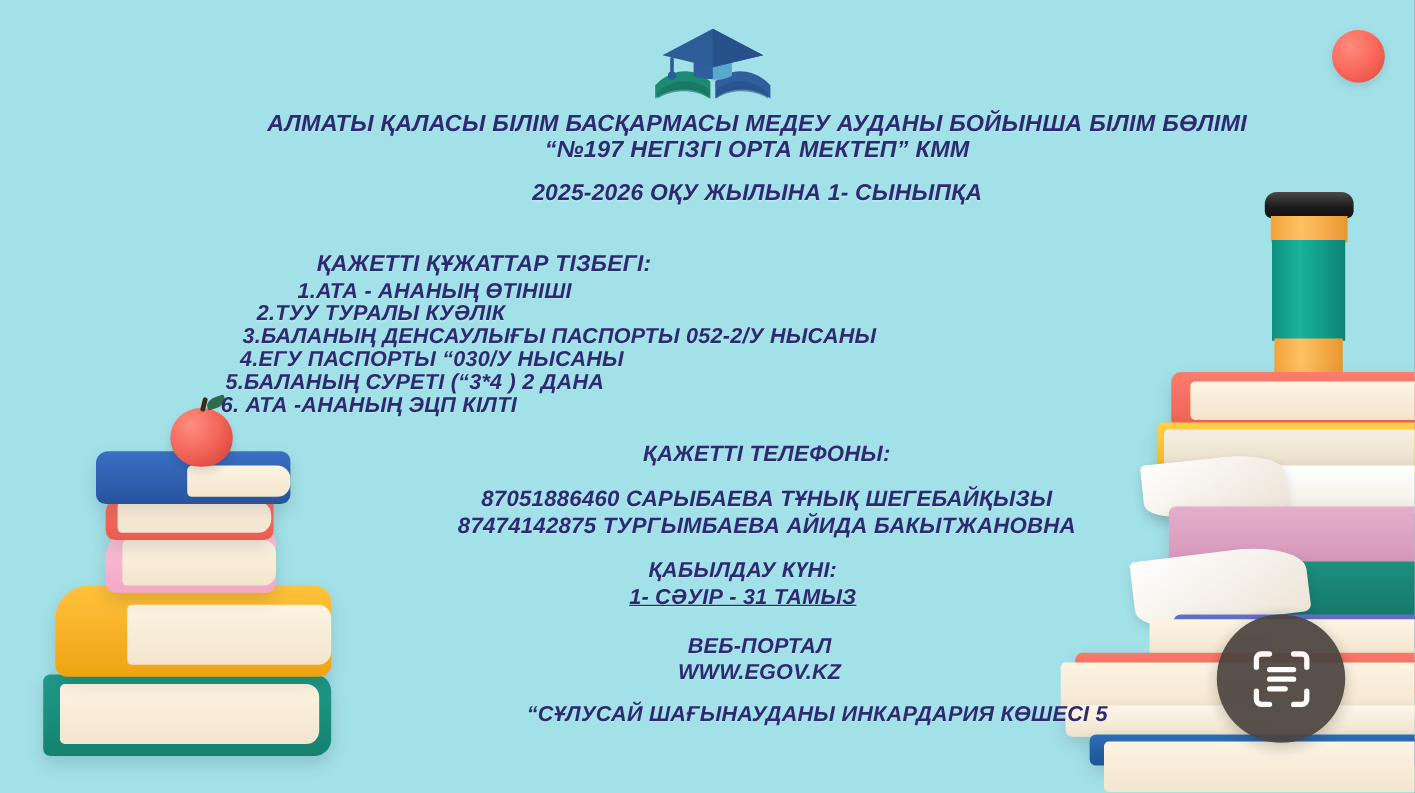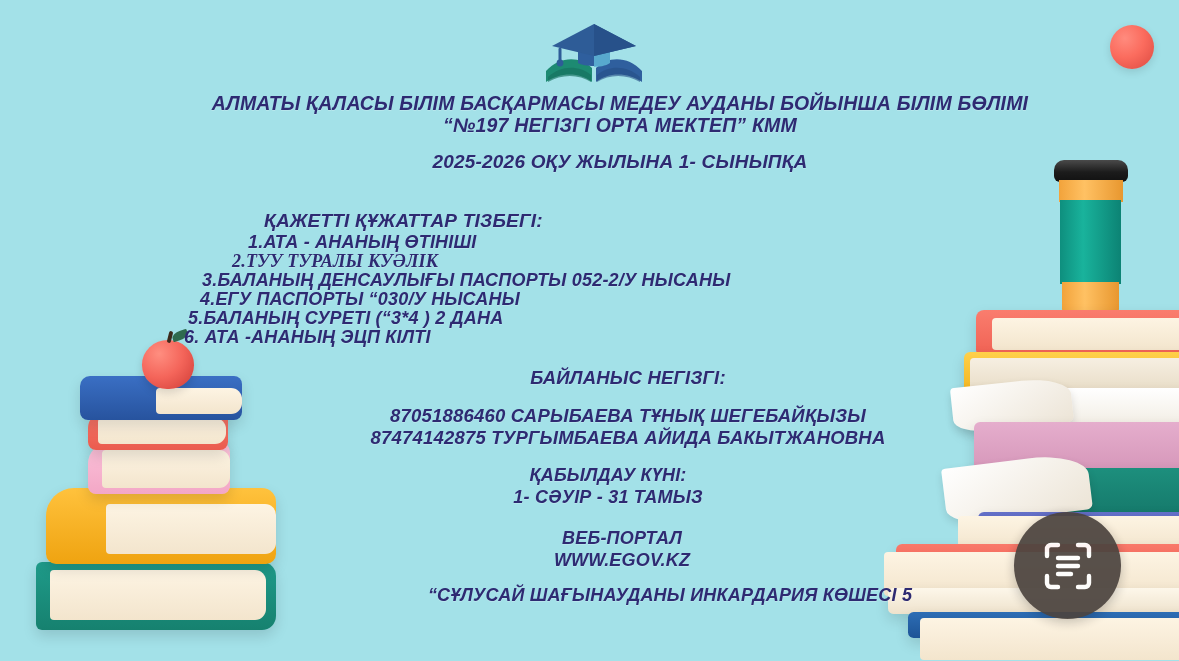--- a/index.html
+++ b/index.html
@@ -105,21 +105,21 @@
     width: 1179px; height: 661px;
   }
   .line {
     position: absolute;
     font-style: italic;
     font-weight: bold;
     letter-spacing: .2px;
     white-space: nowrap;
     text-shadow: 0 1px 0 rgba(255,255,255,.22);
   }
-  .ctr { text-align: left; transform: translateX(-50%); }
+  .ctr { text-align: left; transform: translateX(-50%); margin-left: 11px; }
 
   .t-head   { font-size: 19.5px; }
   .t-sub    { font-size: 19px; }
   .t-listhd { font-size: 19px; }
   .t-item   { font-size: 18px; }
   .t-contact{ font-size: 18.5px; }
   .t-phone  { font-size: 18.5px; }
   .t-small  { font-size: 18px; }
 
   
@@ -224,32 +224,32 @@
   <div class="copy">
 
     <div class="line t-head ctr" style="left:620px; top:92px;">АЛМАТЫ ҚАЛАСЫ БІЛІМ БАСҚАРМАСЫ МЕДЕУ АУДАНЫ БОЙЫНША БІЛІМ БӨЛІМІ</div>
     <div class="line t-head ctr" style="left:620px; top:114px;">“№197 НЕГІЗГІ ОРТА МЕКТЕП” КММ</div>
 
     <div class="line t-sub ctr" style="left:620px; top:151px;">2025-2026 ОҚУ ЖЫЛЫНА 1- СЫНЫПҚА</div>
 
     <div class="line t-listhd" style="left:264px; top:210px;">ҚАЖЕТТІ ҚҰЖАТТАР ТІЗБЕГІ:</div>
 
     <div class="line t-item" style="left:208px; top:232px;margin-left:40px;">1.АТА - АНАНЫҢ ӨТІНІШІ</div>
-    <div class="line t-item" style="left:232px; top:251px;font-family:Liberation Serif, serif;">2.ТУУ ТУРАЛЫ КУӘЛІК</div>
+    <div class="line t-item" style="left:214px; top:251px;">2.ТУУ ТУРАЛЫ КУӘЛІК</div>
     <div class="line t-item" style="left:202px; top:270px;">3.БАЛАНЫҢ ДЕНСАУЛЫҒЫ ПАСПОРТЫ 052-2/У НЫСАНЫ</div>
     <div class="line t-item" style="left:200px; top:289px;">4.ЕГУ ПАСПОРТЫ “030/У НЫСАНЫ</div>
     <div class="line t-item" style="left:188px; top:308px;">5.БАЛАНЫҢ СУРЕТІ (“3*4 ) 2 ДАНА</div>
     <div class="line t-item" style="left:184px; top:327px;">6. АТА -АНАНЫҢ ЭЦП КІЛТІ</div>
 
-    <div class="line t-contact ctr" style="left:628px; top:367px;">БАЙЛАНЫС НЕГІЗГІ:</div>
+    <div class="line t-contact ctr" style="left:628px; top:367px;">ҚАЖЕТТІ ТЕЛЕФОНЫ:</div>
     <div class="line t-phone ctr" style="left:628px; top:405px;">87051886460 САРЫБАЕВА ТҰНЫҚ ШЕГЕБАЙҚЫЗЫ</div>
     <div class="line t-phone ctr" style="left:628px; top:427px;">87474142875 ТУРГЫМБАЕВА АЙИДА БАКЫТЖАНОВНА</div>
 
     <div class="line t-small ctr" style="left:608px; top:465px;">ҚАБЫЛДАУ КҮНІ:</div>
-    <div class="line t-small ctr" style="left:608px; top:487px;">1- СӘУІР - 31 ТАМЫЗ</div>
+    <div class="line t-small ctr" style="left:608px; top:487px;text-decoration:underline;">1- СӘУІР - 31 ТАМЫЗ</div>
 
     <div class="line t-small ctr" style="left:622px; top:528px;">ВЕБ-ПОРТАЛ</div>
     <div class="line t-small ctr" style="left:622px; top:550px;">WWW.EGOV.KZ</div>
 
     <div class="line t-small ctr" style="left:670px; top:585px;">“СҰЛУСАЙ ШАҒЫНАУДАНЫ ИНКАРДАРИЯ КӨШЕСІ 5</div>
   </div>
 
   <div class="fab">
     <svg width="58" height="58" viewBox="0 0 58 58">
       <g fill="none" stroke="#ffffff" stroke-width="4.4" stroke-linecap="round" stroke-linejoin="round">

